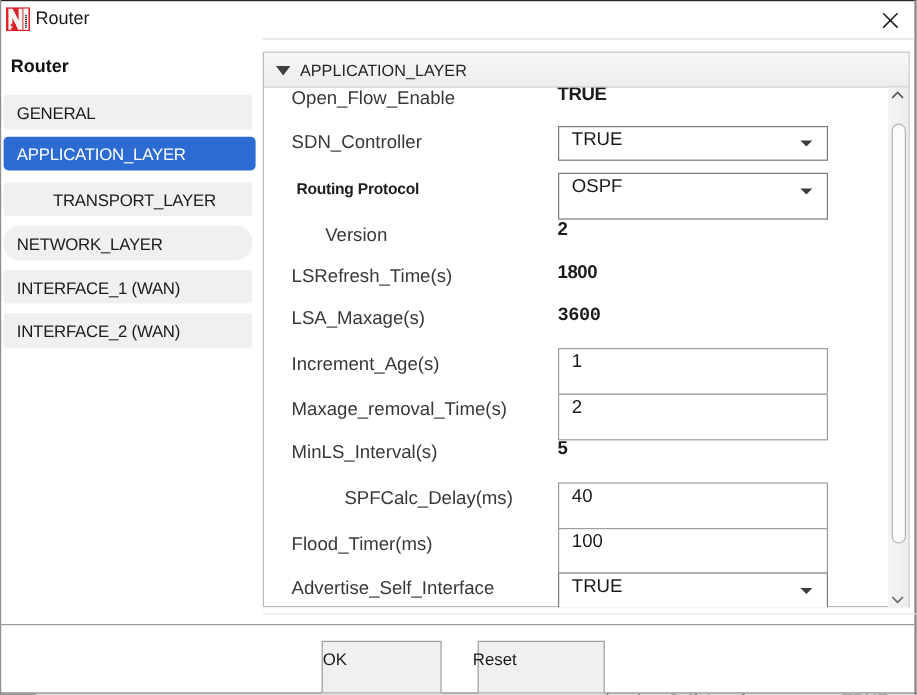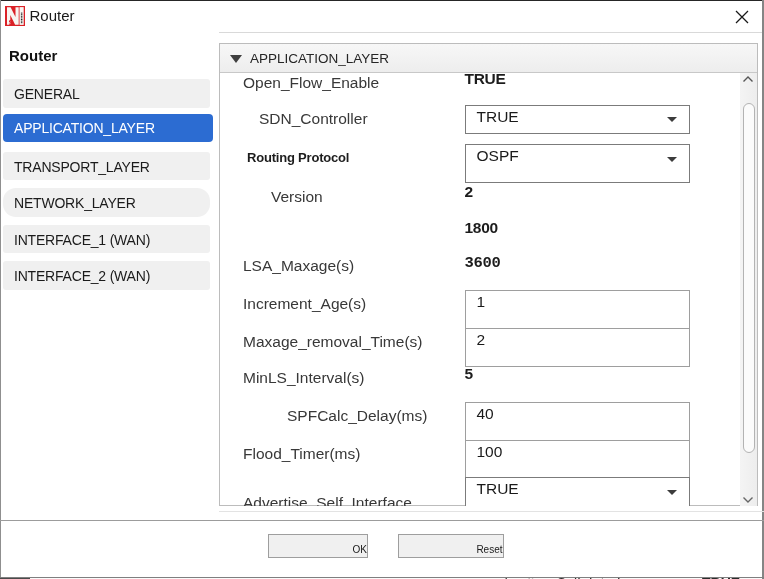--- a/index.html
+++ b/index.html
@@ -47,22 +47,22 @@
          border-top:5.5px solid #3c3c3c; }
 
   
   #sb-track { left:740px; top:73px; width:17px; height:433px; background:linear-gradient(to right,#f4f4f4,#ededed); }
   #sb-thumb { left:742.5px; top:103px; width:12px; height:350px; background:#fbfbfb;
               border:1px solid #b3b3b3; border-radius:6px; }
 
   
   #botline { left:0px; top:520px; width:764px; height:1px; background:#9c9c9c; }
   #panelecho { left:219px; top:511px; width:545px; height:1px; background:#e3e3e3; }
-  .btn { top:533.5px; width:100px; height:24px; background:#f0f0f0; border:1px solid #9e9e9e;
-         text-align:right; line-height:29px; font-size:10px; color:#1a1a1a; }
+  .btn { top:533.5px; width:100px; height:44px; background:#f0f0f0; border:1px solid #9e9e9e;
+         text-align:left; line-height:29px; font-size:14px; color:#1a1a1a; }
 </style>
 </head>
 <body>
 <div id="win">
 
   <svg class="abs" style="left:5px; top:6px;" width="20" height="20" viewBox="0 0 20 20">
     <rect x="0" y="0" width="20" height="20" fill="#da2127"></rect>
     <path d="M2,18.8 L2,1.2 L5.6,1.2 L10.5,11 L10.5,1.2 L13.7,1.2 L13.7,18.8 L10.1,18.8 L5.3,9 L5.3,18.8 Z" fill="#f7f5f1"></path>
     <rect x="14.5" y="1.1" width="4.2" height="17.8" fill="#f7f5f1"></rect>
     <g fill="#252525">
@@ -83,65 +83,66 @@
   <div class="abs" id="titleline"></div>
 
   <div class="abs" id="b-top"></div>
   <div class="abs" id="b-left"></div>
   <div class="abs" id="b-right"></div>
   <div class="abs" id="b-bottom"></div>
 
   <div class="abs" id="side-hdr">Router</div>
   <div class="abs item" style="top:79px;">GENERAL</div>
   <div class="abs item sel" style="top:113.5px;">APPLICATION_LAYER</div>
-  <div class="abs item" style="top:151.5px;">TRANSPORT_LAYER</div>
+  <div class="abs item" style="top:151.5px;text-align:center;">TRANSPORT_LAYER</div>
   <div class="abs item" style="top:188px;border-radius:13px;">NETWORK_LAYER</div>
   <div class="abs item" style="top:224.5px;">INTERFACE_1 (WAN)</div>
   <div class="abs item" style="top:261px;">INTERFACE_2 (WAN)</div>
 
   <div class="abs" id="panel">
     <div class="abs" id="phead">
       <div id="phead-tri"></div>
       <div id="phead-txt">APPLICATION_LAYER</div>
     </div>
     <div style="position:absolute; left:0; top:29px; width:519px; height:433px; overflow:hidden;">
 
       <div class="lab" style="top:-4.5px;">Open_Flow_Enable</div>
       <div class="val" style="top:-1.8px;">TRUE</div>
 
-      <div class="lab" style="top:32.3px;margin-left:16px;">SDN_Controller</div>
+      <div class="lab" style="top:32.3px;">SDN_Controller</div>
       <div class="ctl dd" style="top:31.8px; height:29.5px;">TRUE<div class="arr"></div></div>
 
       <div class="lab b" style="top:71px;">Routing Protocol</div>
       <div class="ctl dd" style="top:71px;">OSPF<div class="arr"></div></div>
 
       <div class="lab" style="top:110px;margin-left:28px;">Version</div>
       <div class="val" style="top:110.9px;">2</div>
 
+      <div class="lab" style="top:143.7px;">LSRefresh_Time(s)</div>
       <div class="val" style="top:147.2px;">1800</div>
 
       <div class="lab" style="top:179.1px;">LSA_Maxage(s)</div>
       <div class="val" style="top:182.6px;font-family:Liberation Mono, monospace;">3600</div>
 
       <div class="lab" style="top:217.1px;">Increment_Age(s)</div>
       <div class="ctl inp" style="top:217.1px;">1</div>
 
       <div class="lab" style="top:255px;">Maxage_removal_Time(s)</div>
       <div class="ctl inp" style="top:255px;">2</div>
 
       <div class="lab" style="top:291px;">MinLS_Interval(s)</div>
       <div class="val" style="top:293.4px;">5</div>
 
       <div class="lab" style="top:329.2px;margin-left:44px;">SPFCalc_Delay(ms)</div>
       <div class="ctl inp" style="top:329.2px;">40</div>
 
       <div class="lab" style="top:366.5px;">Flood_Timer(ms)</div>
       <div class="ctl inp" style="top:366.5px;">100</div>
 
-      <div class="lab" style="top:404.2px;margin-top:12px;">Advertise_Self_Interface</div>
+      <div class="lab" style="top:404.2px;">Advertise_Self_Interface</div>
       <div class="ctl dd" style="top:404.2px; height:31px;">TRUE<div class="arr"></div></div>
     </div>
   </div>
 
   <div class="abs" id="sb-track"></div>
   <div class="abs" id="sb-thumb"></div>
   <svg class="abs" style="left:742px; top:75px;" width="12" height="8" viewBox="0 0 12 8">
     <path d="M1.5,6.5 L6,2 L10.5,6.5" stroke="#555" stroke-width="1.4" fill="none"></path>
   </svg>
   <svg class="abs" style="left:742px; top:496.3px;" width="12" height="8" viewBox="0 0 12 8">

